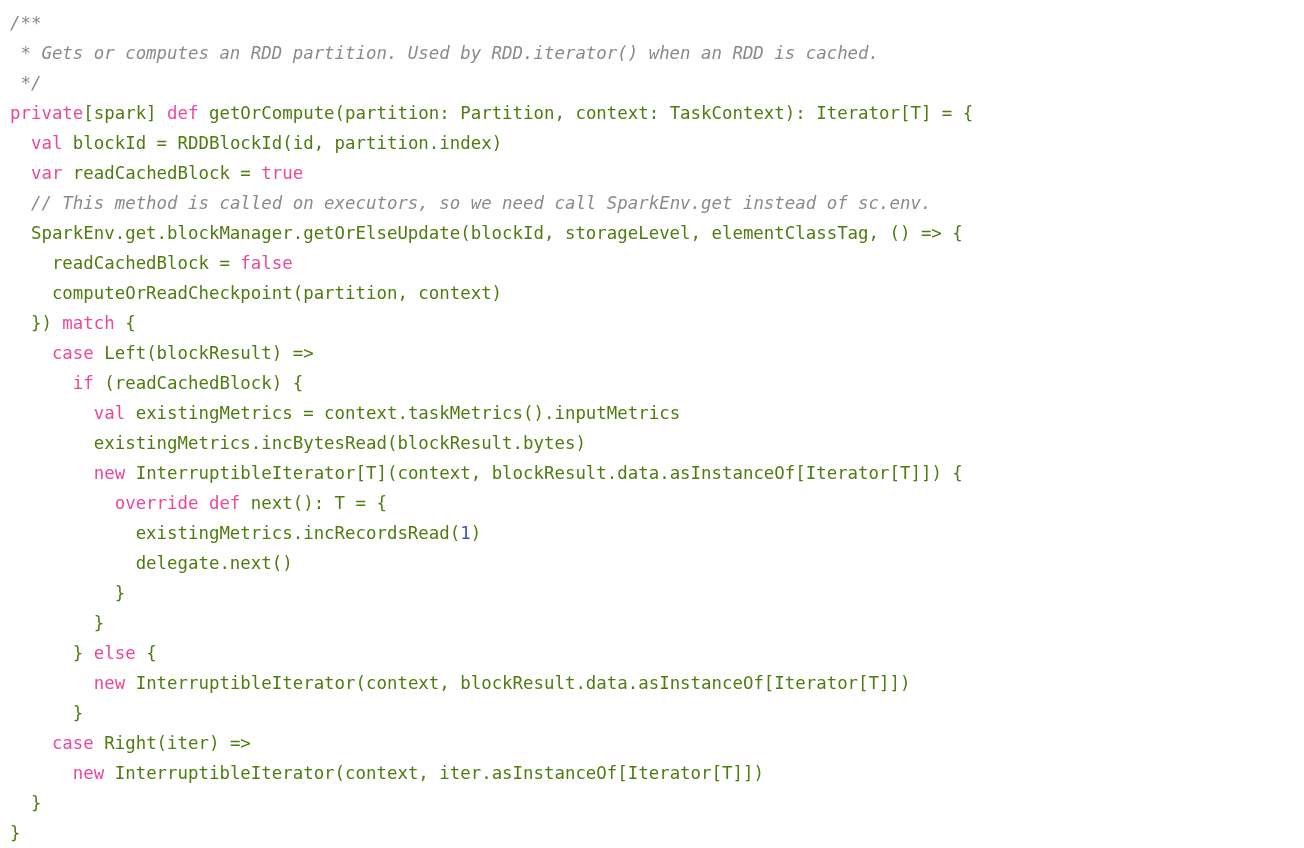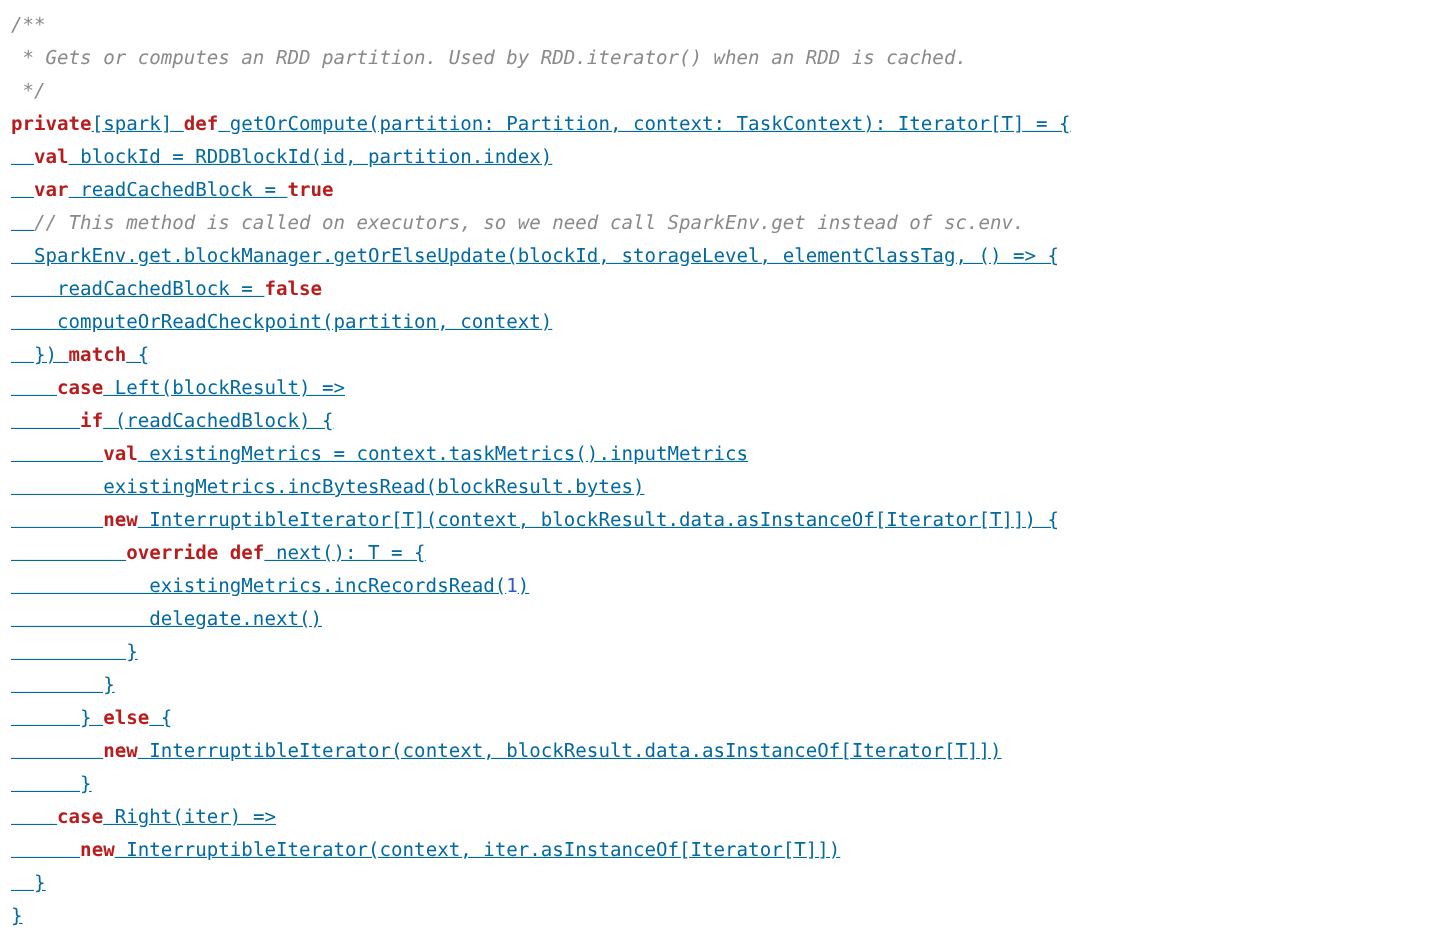--- a/index.html
+++ b/index.html
@@ -22,21 +22,21 @@
     color: #1a1a1a;
     letter-spacing: 0px;
     -webkit-font-smoothing: antialiased;
   }
   .code-line {
     white-space: pre;
     height: 30px;
     font-size: 17.4px;
     line-height: 30px;
   }
-  .tok-plain  { color: #0369a1; text-decoration: underline; }
-  .tok-kw     { color: #b91c1c; font-weight: bold; }
+  .tok-plain  { color: #4d7c0f; }
+  .tok-kw     { color: #ec4899; font-weight: normal; }
   .tok-num    { color: #3355cc; }
   .tok-comment{ color: #8a8a8a; font-style: italic; }
 </style>
 </head>
 <body>
 
 <div id="code-listing"><div class="code-line"><span class="tok-comment">/**</span></div><div class="code-line"><span class="tok-comment"> * Gets or computes an RDD partition. Used by RDD.iterator() when an RDD is cached.</span></div><div class="code-line"><span class="tok-comment"> */</span></div><div class="code-line"><span class="tok-kw">private</span><span class="tok-plain">[spark] </span><span class="tok-kw">def</span><span class="tok-plain"> getOrCompute(partition: Partition, context: TaskContext): Iterator[T] = {</span></div><div class="code-line"><span class="tok-plain">  </span><span class="tok-kw">val</span><span class="tok-plain"> blockId = RDDBlockId(id, partition.index)</span></div><div class="code-line"><span class="tok-plain">  </span><span class="tok-kw">var</span><span class="tok-plain"> readCachedBlock = </span><span class="tok-kw">true</span></div><div class="code-line"><span class="tok-plain">  </span><span class="tok-comment">// This method is called on executors, so we need call SparkEnv.get instead of sc.env.</span></div><div class="code-line"><span class="tok-plain">  SparkEnv.get.blockManager.getOrElseUpdate(blockId, storageLevel, elementClassTag, () =&gt; {</span></div><div class="code-line"><span class="tok-plain">    readCachedBlock = </span><span class="tok-kw">false</span></div><div class="code-line"><span class="tok-plain">    computeOrReadCheckpoint(partition, context)</span></div><div class="code-line"><span class="tok-plain">  }) </span><span class="tok-kw">match</span><span class="tok-plain"> {</span></div><div class="code-line"><span class="tok-plain">    </span><span class="tok-kw">case</span><span class="tok-plain"> Left(blockResult) =&gt;</span></div><div class="code-line"><span class="tok-plain">      </span><span class="tok-kw">if</span><span class="tok-plain"> (readCachedBlock) {</span></div><div class="code-line"><span class="tok-plain">        </span><span class="tok-kw">val</span><span class="tok-plain"> existingMetrics = context.taskMetrics().inputMetrics</span></div><div class="code-line"><span class="tok-plain">        existingMetrics.incBytesRead(blockResult.bytes)</span></div><div class="code-line"><span class="tok-plain">        </span><span class="tok-kw">new</span><span class="tok-plain"> InterruptibleIterator[T](context, blockResult.data.asInstanceOf[Iterator[T]]) {</span></div><div class="code-line"><span class="tok-plain">          </span><span class="tok-kw">override def</span><span class="tok-plain"> next(): T = {</span></div><div class="code-line"><span class="tok-plain">            existingMetrics.incRecordsRead(</span><span class="tok-num">1</span><span class="tok-plain">)</span></div><div class="code-line"><span class="tok-plain">            delegate.next()</span></div><div class="code-line"><span class="tok-plain">          }</span></div><div class="code-line"><span class="tok-plain">        }</span></div><div class="code-line"><span class="tok-plain">      } </span><span class="tok-kw">else</span><span class="tok-plain"> {</span></div><div class="code-line"><span class="tok-plain">        </span><span class="tok-kw">new</span><span class="tok-plain"> InterruptibleIterator(context, blockResult.data.asInstanceOf[Iterator[T]])</span></div><div class="code-line"><span class="tok-plain">      }</span></div><div class="code-line"><span class="tok-plain">    </span><span class="tok-kw">case</span><span class="tok-plain"> Right(iter) =&gt;</span></div><div class="code-line"><span class="tok-plain">      </span><span class="tok-kw">new</span><span class="tok-plain"> InterruptibleIterator(context, iter.asInstanceOf[Iterator[T]])</span></div><div class="code-line"><span class="tok-plain">  }</span></div><div class="code-line"><span class="tok-plain">}</span></div></div>
 
 </body></html>

